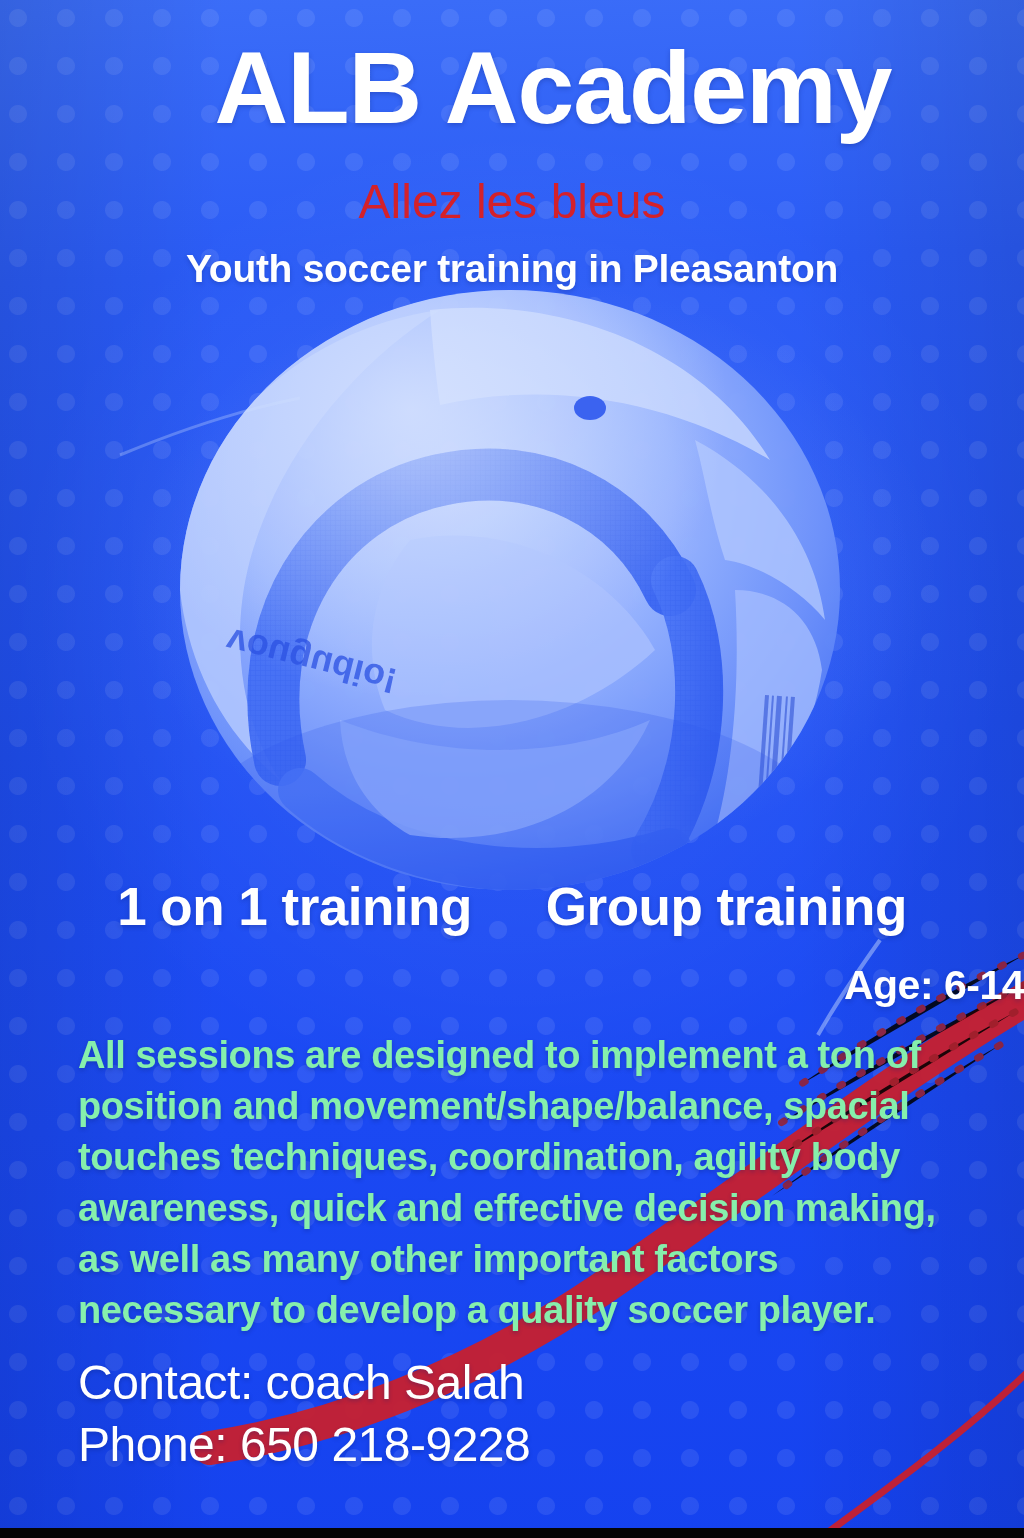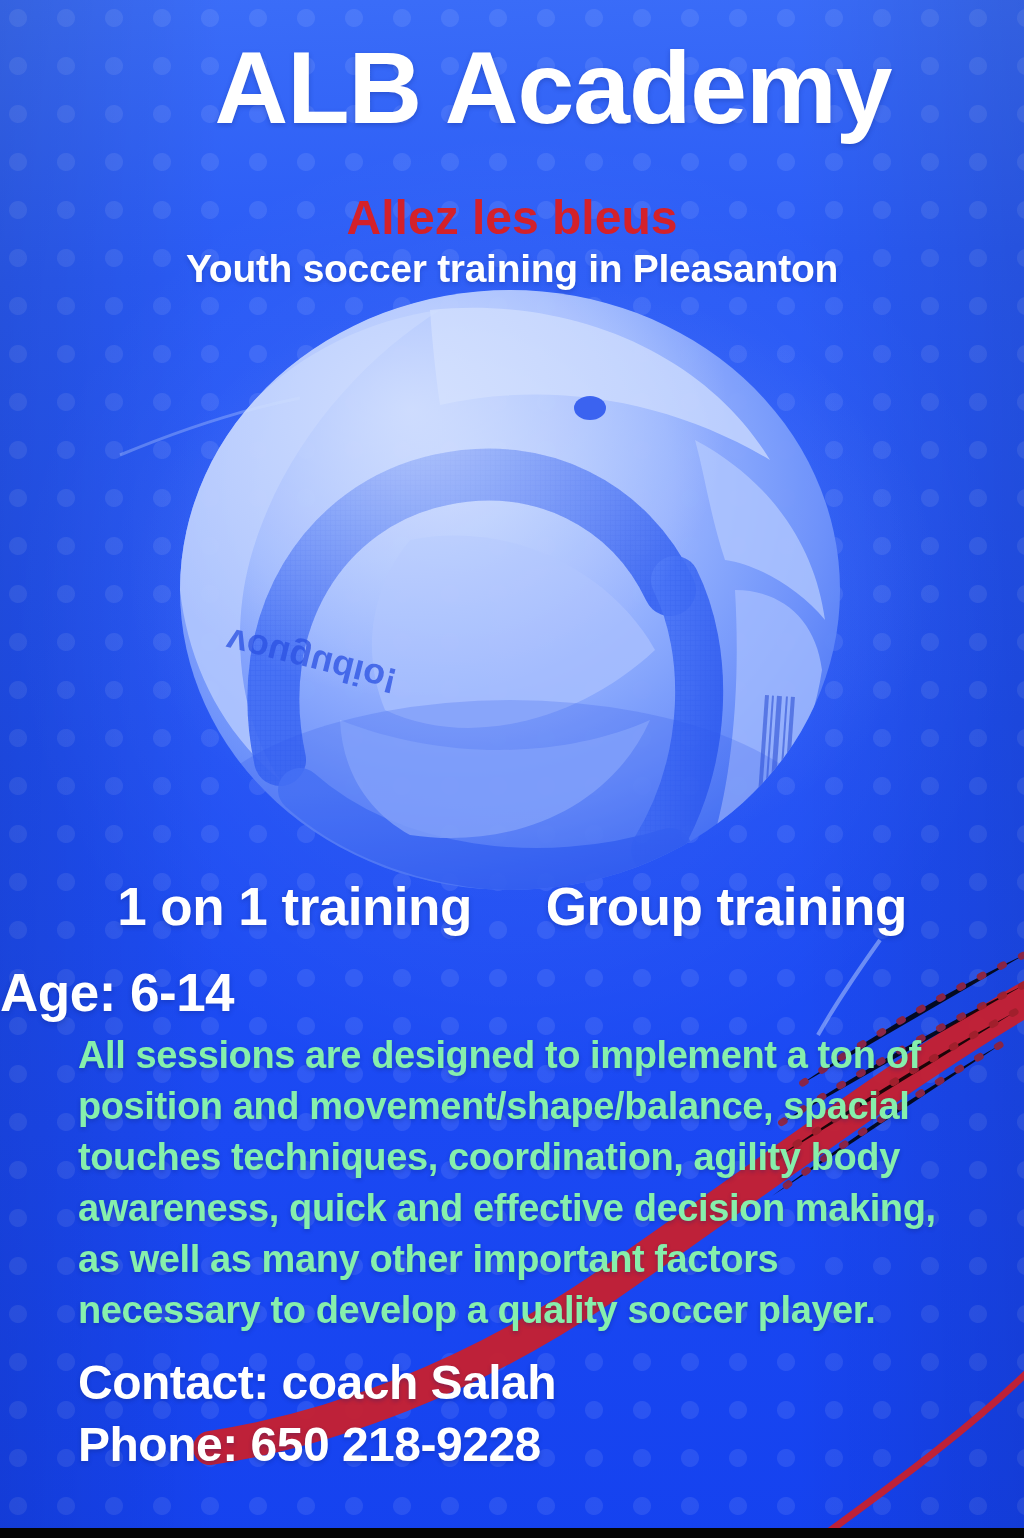--- a/index.html
+++ b/index.html
@@ -95,24 +95,23 @@
   }
 
   .subtitle-red {
     position: absolute;
     top: 176px;
     left: 0;
     width: 100%;
     text-align: center;
     color: #d4212a;
     font-size: 48px;
-    font-weight: 700;
+    font-weight: 400;
     letter-spacing: 0px;
     line-height: 1.1;
-    margin-top: 16px;
   }
 
   .subtitle-white {
     position: absolute;
     top: 248px;
     left: 0;
     width: 100%;
     text-align: center;
     color: #ffffff;
     font-size: 39px;
@@ -136,23 +135,23 @@
     font-weight: 700;
     letter-spacing: -0.5px;
     text-shadow: 0 2px 5px rgba(10,30,110,0.30);
   }
 
   .age-line {
     position: absolute;
     top: 962px;
     left: 0;
     width: 100%;
-    text-align: left;
-    color: #ffffff;
-    font-size: 53px;
+    text-align: right;
+    color: #ffffff;
+    font-size: 41px;
     font-weight: 700;
     letter-spacing: -0.5px;
     text-shadow: 0 2px 5px rgba(10,30,110,0.30);
   }
 
   .body-copy {
     position: absolute;
     top: 1030px;
     left: 78px;
     width: 880px;
@@ -165,21 +164,21 @@
   }
   .body-copy .line { display: block; white-space: nowrap; }
 
   .contact-block {
     position: absolute;
     top: 1352px;
     left: 78px;
     width: 900px;
     color: #ffffff;
     font-size: 48px;
-    font-weight: 700;
+    font-weight: 400;
     line-height: 62px;
     letter-spacing: -0.5px;
     text-shadow: 0 2px 4px rgba(10,30,110,0.30);
   }
   .contact-block .line { display: block; white-space: nowrap; }
 
   .bottom-bar {
     position: absolute;
     left: 0;
     bottom: 0;

